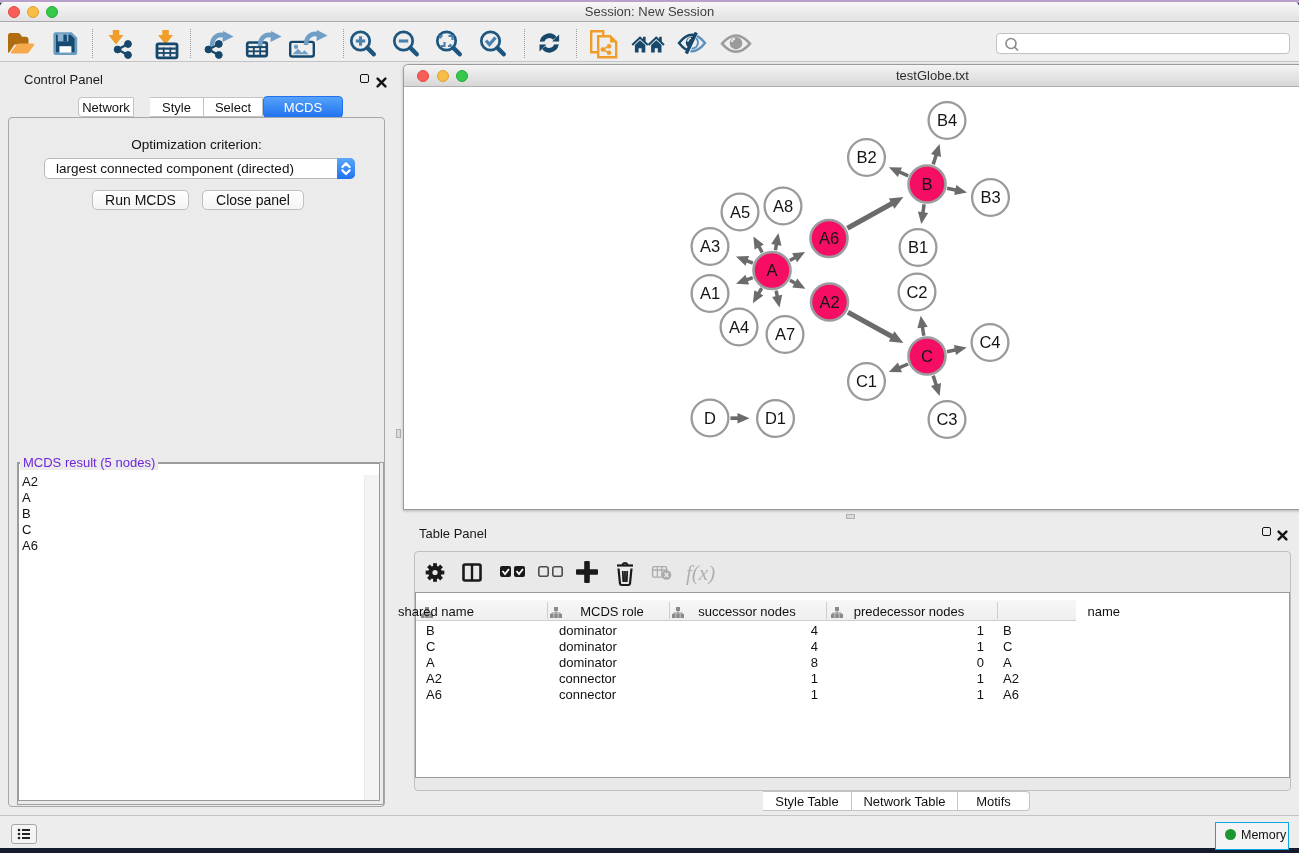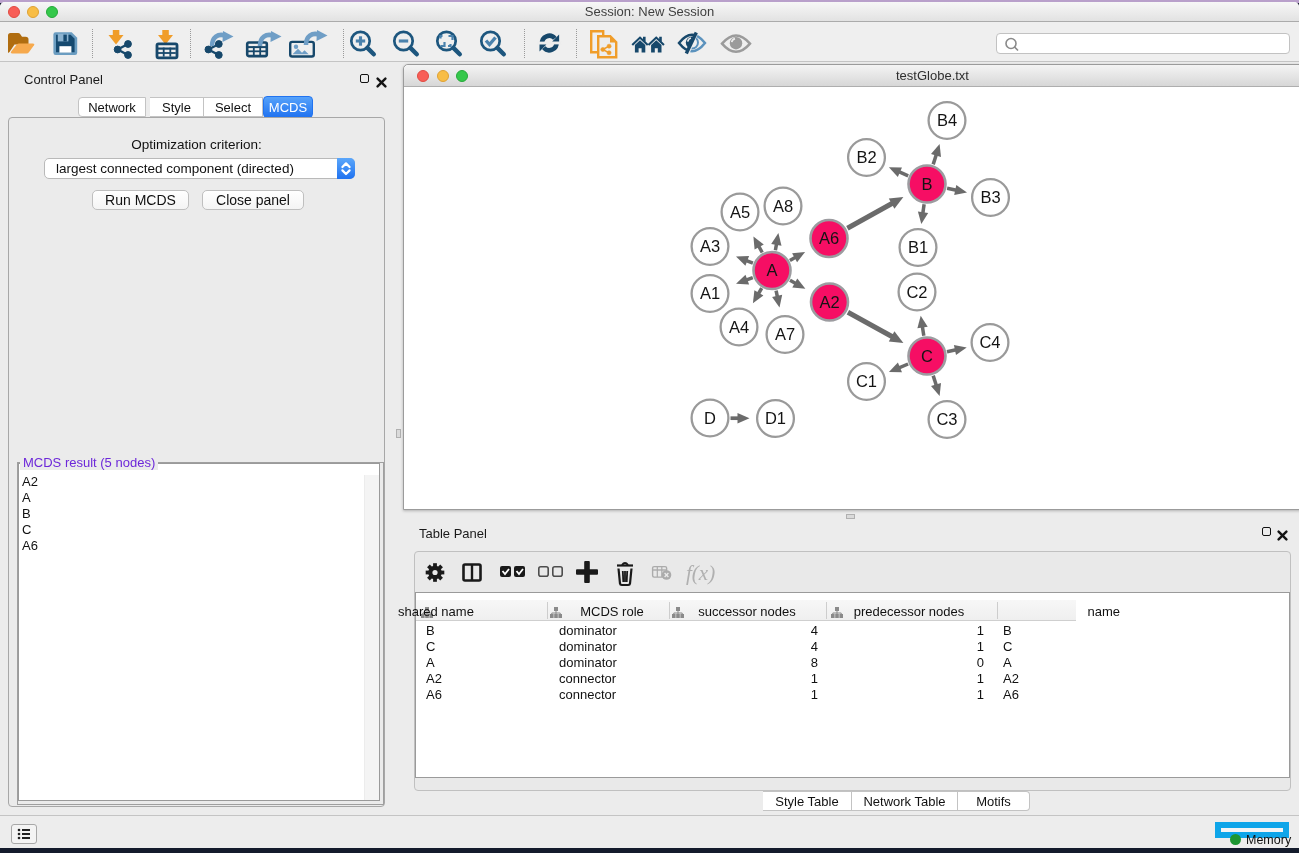--- a/index.html
+++ b/index.html
@@ -197,24 +197,24 @@
           <circle cx="8" cy="7.5" r="5" fill="none" stroke="#8a8a8a" stroke-width="1.6"></circle>
           <line x1="11.5" y1="11" x2="15" y2="14.5" stroke="#8a8a8a" stroke-width="1.6"></line>
         </svg>
       </div>
 </div>
 <div class="abs panelhdr" style="left:24px;top:70px;">Control Panel</div>
 <div class="flo" style="left:360px;top:72px;"></div>
 <div class="abs" style="left:376px;top:72px;"><svg width="11" height="11" viewBox="0 0 11 11">
         <path d="M1.6,1.6 L9.4,9.4 M9.4,1.6 L1.6,9.4" stroke="#141414" stroke-width="2.4" stroke-linecap="round"></path>
       </svg></div>
-<div class="tab" style="left:78px;top:95px;width:68px;border-radius:4px 0 0 4px;">Network</div>
+<div class="tab" style="left:78px;top:95px;width:56px;border-radius:4px 0 0 4px;">Network</div>
 <div class="tab" style="left:150px;top:95px;width:54px;border-left:none;">Style</div>
 <div class="tab" style="left:204px;top:95px;width:59px;border-left:none;">Select</div>
-<div class="tab tabsel" style="left:263px;top:94px;width:50px;height:22px;line-height:22px;border-radius:4px;">MCDS</div>
+<div class="tab tabsel" style="left:263px;top:94px;width:80px;height:22px;line-height:22px;border-radius:4px;">MCDS</div>
 <div class="abs" style="left:8px;top:115px;width:377px;height:690px;background:#ebebeb;border:1px solid #a7a7a7;border-radius:4px;"></div>
 <div class="abs" style="left:0px;top:135px;width:393px;text-align:center;font-size:13.5px;color:#111;">Optimization criterion:</div>
 <div class="abs" style="left:44px;top:156px;width:311px;height:21px;background:#fff;border:1px solid #b9b9b9;border-radius:5px;">
 <div style="position:absolute;left:11px;top:2px;font-size:13.5px;color:#111;">largest connected component (directed)</div>
 <div style="position:absolute;right:-1px;top:-1px;width:18px;height:21px;background:linear-gradient(#5ba7fb,#1f72f0);border-radius:0 5px 5px 0;">
 <svg width="18" height="21" viewBox="0 0 18 21">
           <g stroke="#fff" stroke-width="2.2" fill="none" stroke-linecap="round" stroke-linejoin="round">
             <path d="M5.4,9 L9,5.4 L12.6,9"></path>
             <path d="M5.4,12.4 L9,16 L12.6,12.4"></path>
           </g>
@@ -492,16 +492,16 @@
         <g fill="#222">
           <circle cx="7" cy="5" r="1.3"></circle>
           <circle cx="7" cy="9" r="1.3"></circle>
           <circle cx="7" cy="13" r="1.3"></circle>
           <rect x="10" y="4" width="8" height="2"></rect>
           <rect x="10" y="8" width="8" height="2"></rect>
           <rect x="10" y="12" width="8" height="2"></rect>
         </g>
       </svg>
 </div>
-<div class="abs" style="left:1215px;top:820px;width:74px;height:16px;background:#f4f4f4;border:6px solid #0ea5e9;">
+<div class="abs" style="left:1215px;top:820px;width:74px;height:28px;background:#f4f4f4;border:1px solid #0ea5e9;">
 <div style="position:absolute;left:9px;top:6px;width:11px;height:11px;border-radius:50%;background:#1d9632;"></div>
 <div style="position:absolute;left:25px;top:4.5px;font-size:12.5px;color:#111;">Memory</div>
 </div>
 </div>
 </body></html>

